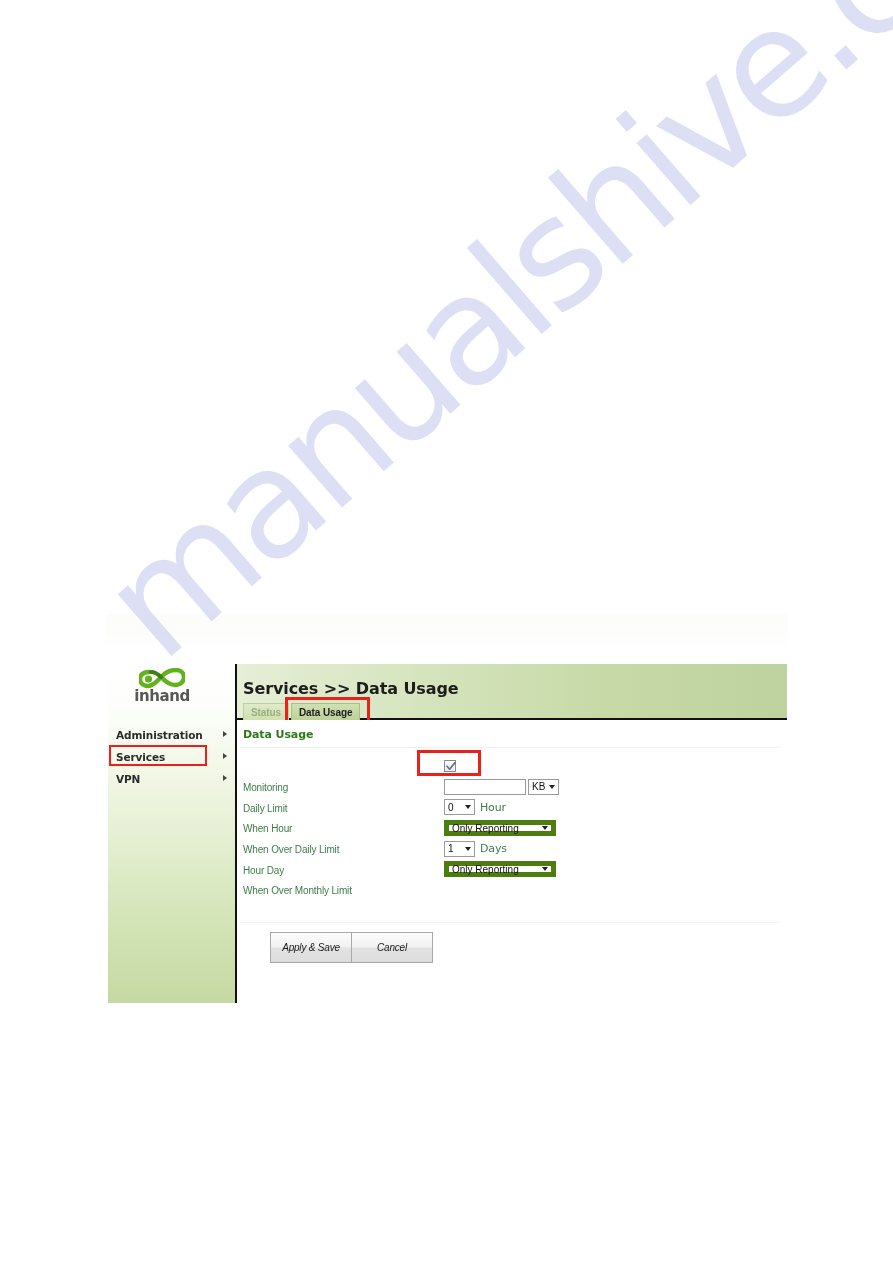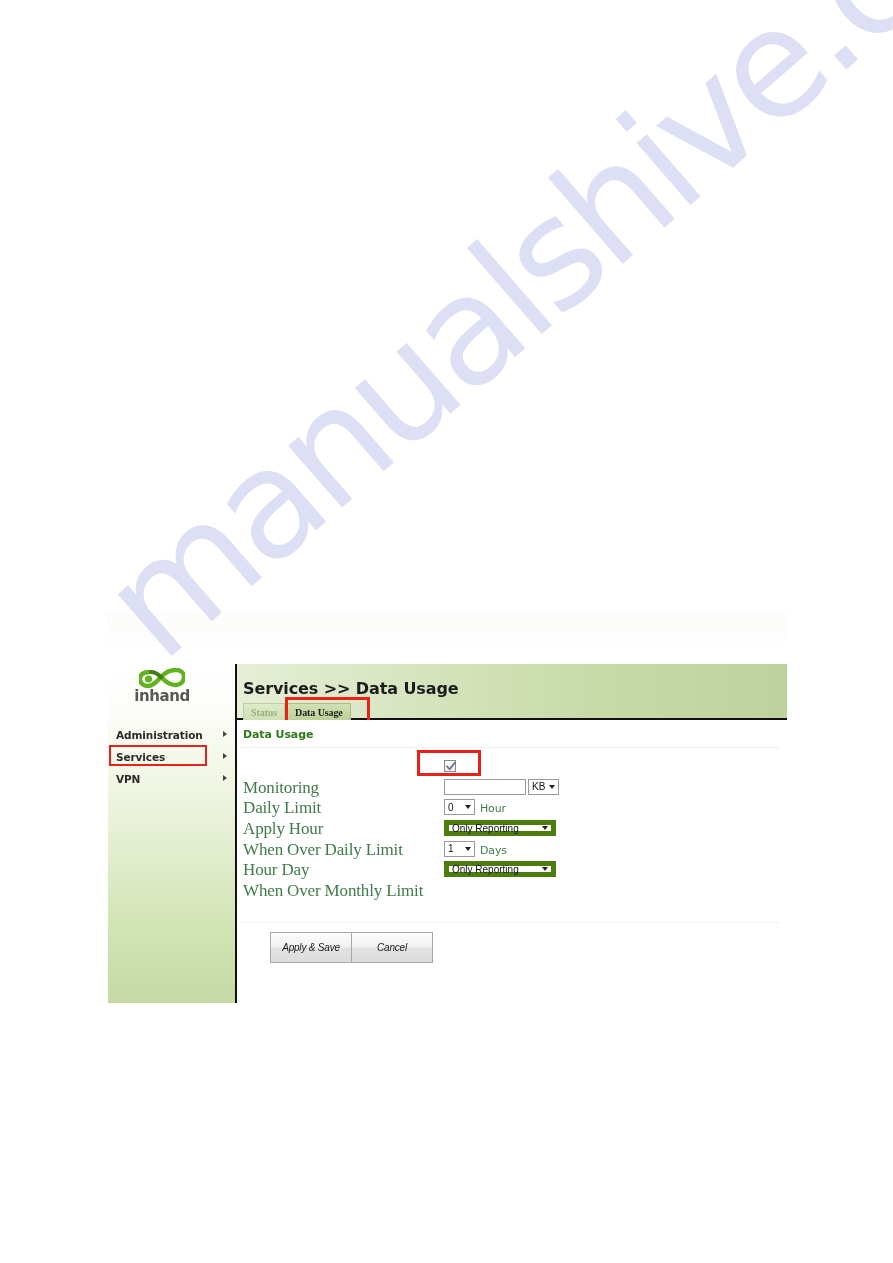--- a/index.html
+++ b/index.html
@@ -191,21 +191,21 @@
     top: 37px;
     height: 19px;
     display: flex;
     align-items: flex-end;
     z-index: 20;
   }
   .tab {
     height: 17px;
     line-height: 17px;
     padding: 0 7px;
-    font-family: Liberation Serif, serif;
+    font-family: Liberation Sans, sans-serif;
     font-size: 10px;
     font-weight: 700;
     letter-spacing: -0.1px;
     box-sizing: border-box;
     position: relative;
   }
   .tab.inactive {
     background: linear-gradient(to bottom, #dfeac9 0%, #cfe0b0 100%);
     color: #9aae80;
     border: 1px solid #bccfa0;
@@ -269,30 +269,30 @@
   }
   .form-row {
     position: relative;
     height: 20.6px;
     display: flex;
     align-items: center;
   }
   .form-label {
     width: 178px;
     flex: 0 0 178px;
-    font-family: Liberation Serif, serif;
-    font-size: 17px;
+    font-family: Liberation Sans, sans-serif;
+    font-size: 10px;
     color: #3f7c4a;
     letter-spacing: -0.15px;
     white-space: nowrap;
     margin-top: 43px;
   }
   .form-field {
     display: flex;
-    align-items: flex-end;
+    align-items: center;
     padding-left: 23px;
   }
 
   input.txt {
     width: 76px;
     height: 14px;
     font-family: "Liberation Sans", sans-serif;
     font-size: 10px;
     border: 1px solid #9a9a9a;
     background: #fff;
@@ -482,21 +482,21 @@
         <span class="form-field">
           <input class="txt" type="text" value="" style="">
           <span class="unit-sel">
             <span>KB</span>
             <span class="caret"></span>
           </span>
         </span>
       </div>
 
       <div class="form-row">
-        <span class="form-label">Apply Hour</span>
+        <span class="form-label">When Hour</span>
         <span class="form-field">
           <span class="num-sel">
             <span>0</span>
             <span class="caret"></span>
           </span>
           <span class="suffix">Hour</span>
         </span>
       </div>
 
       <div class="form-row">

